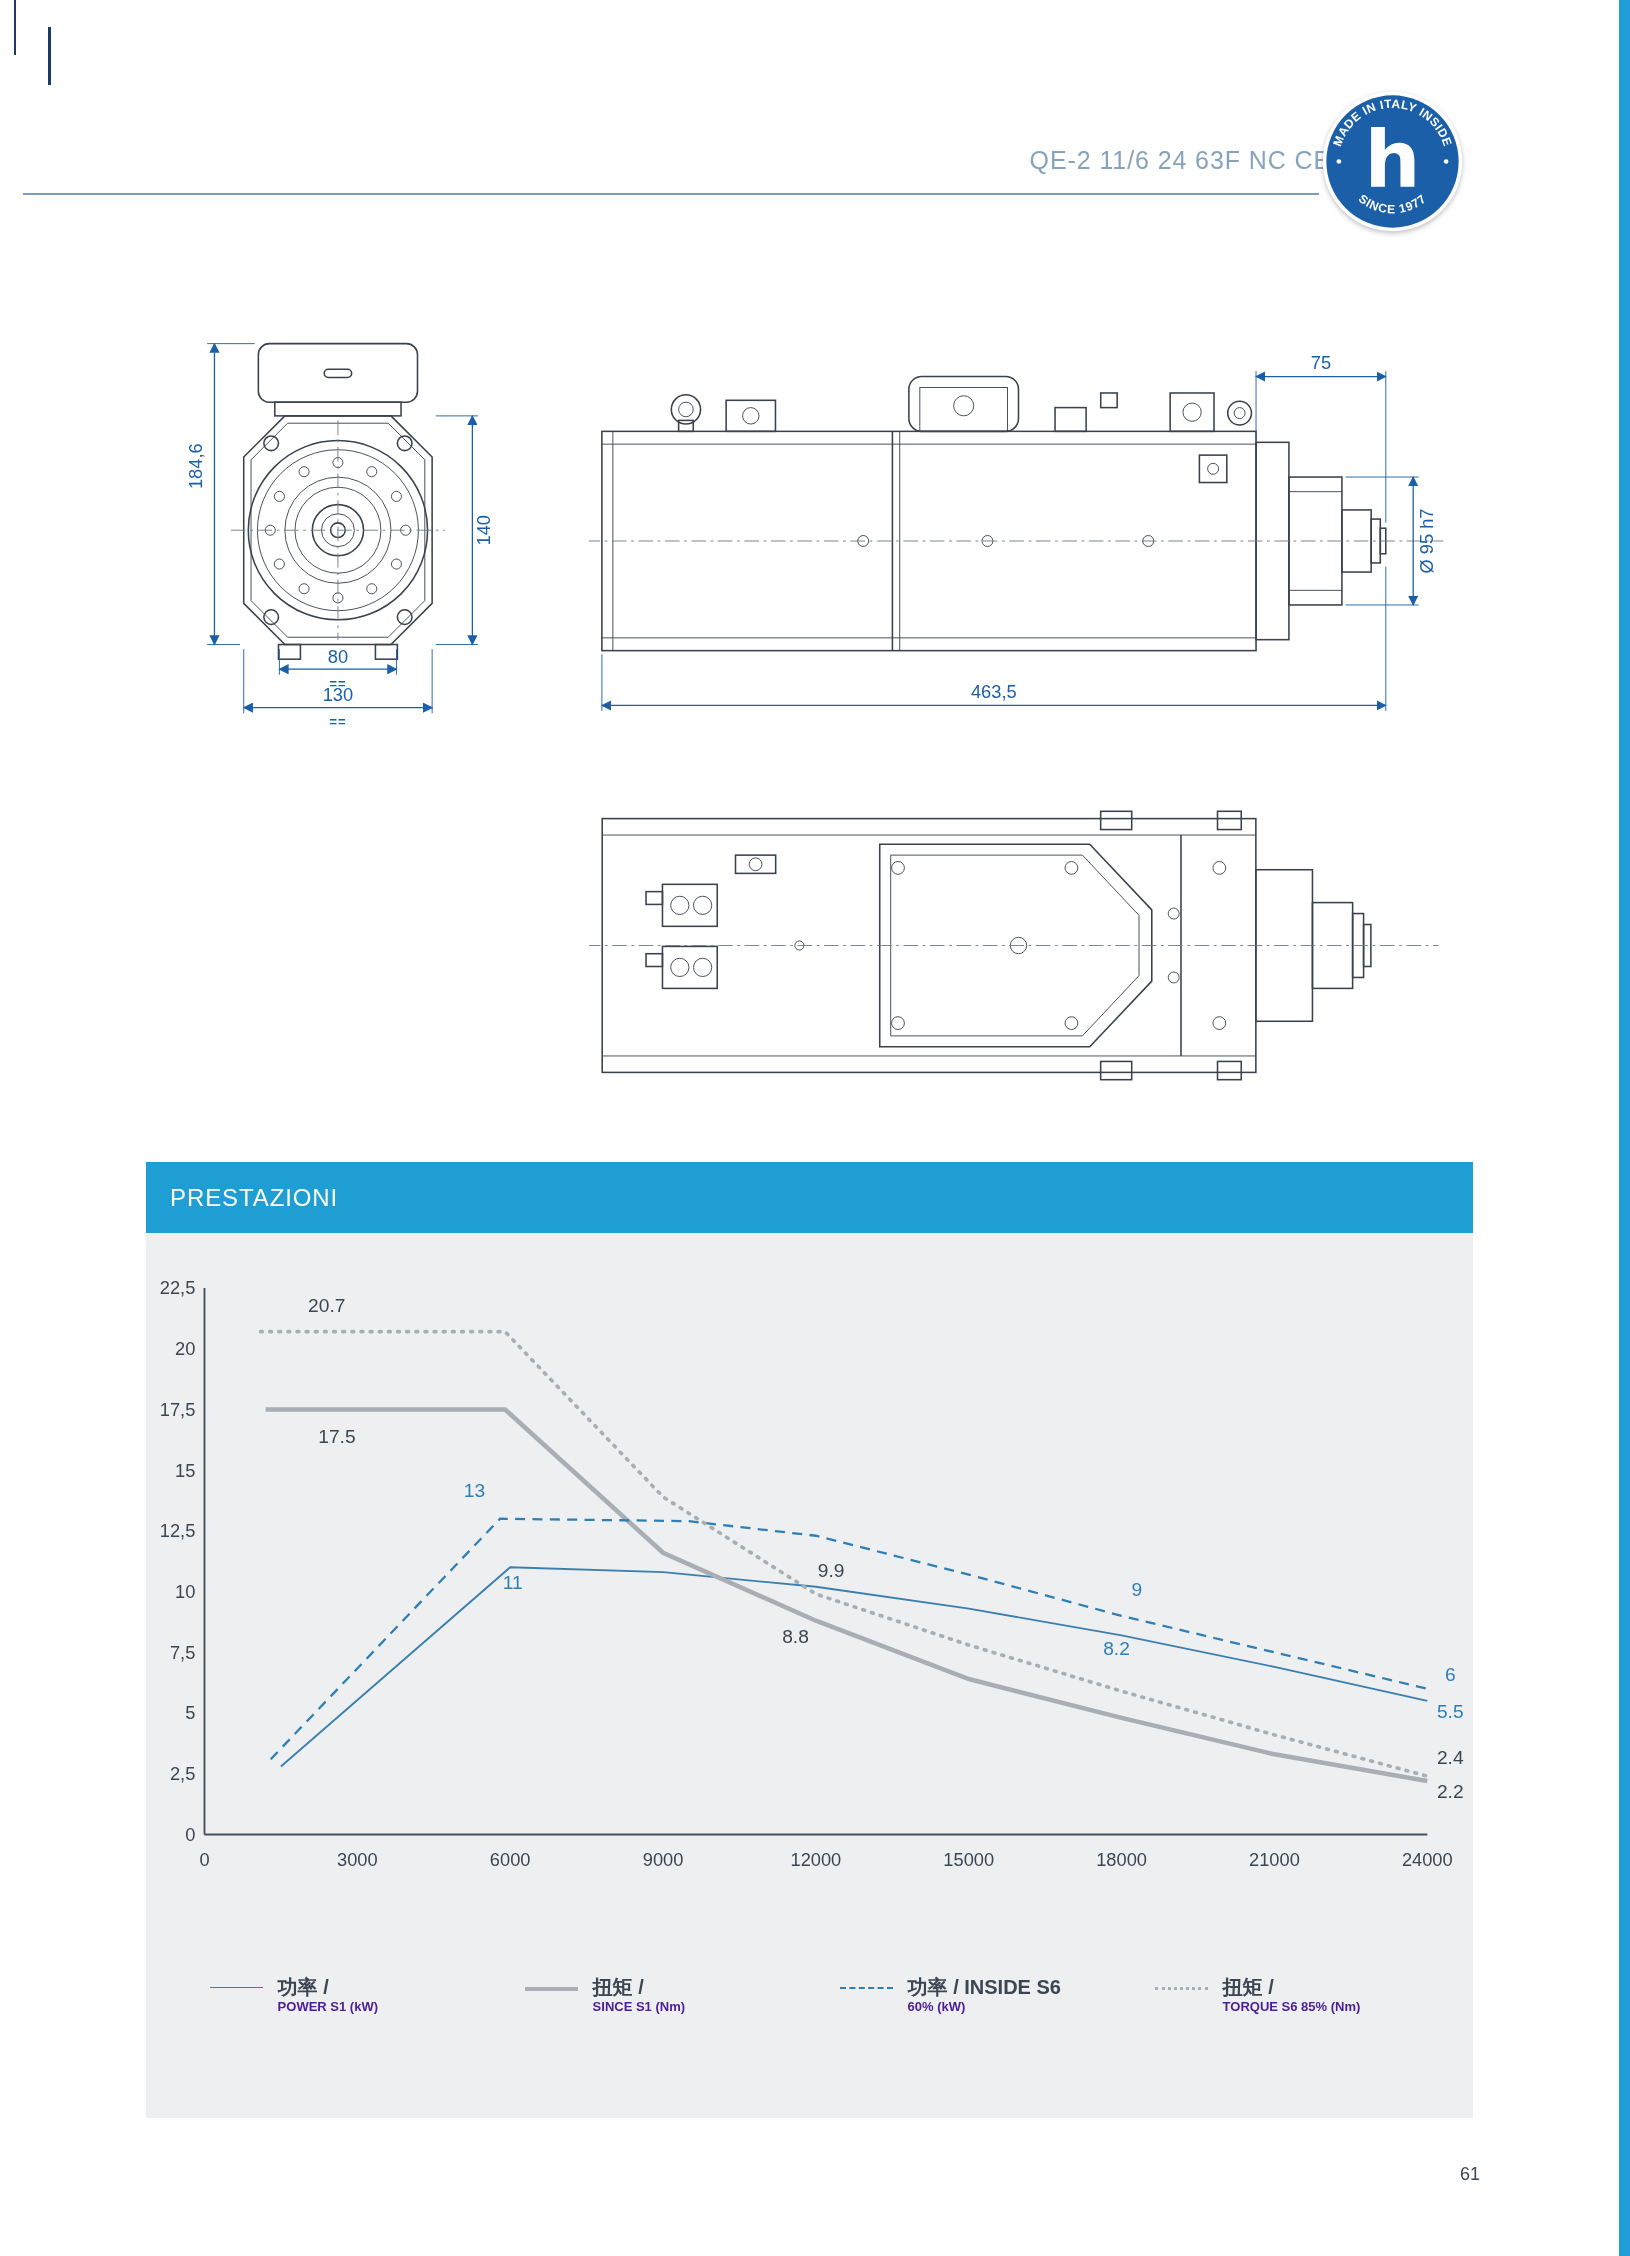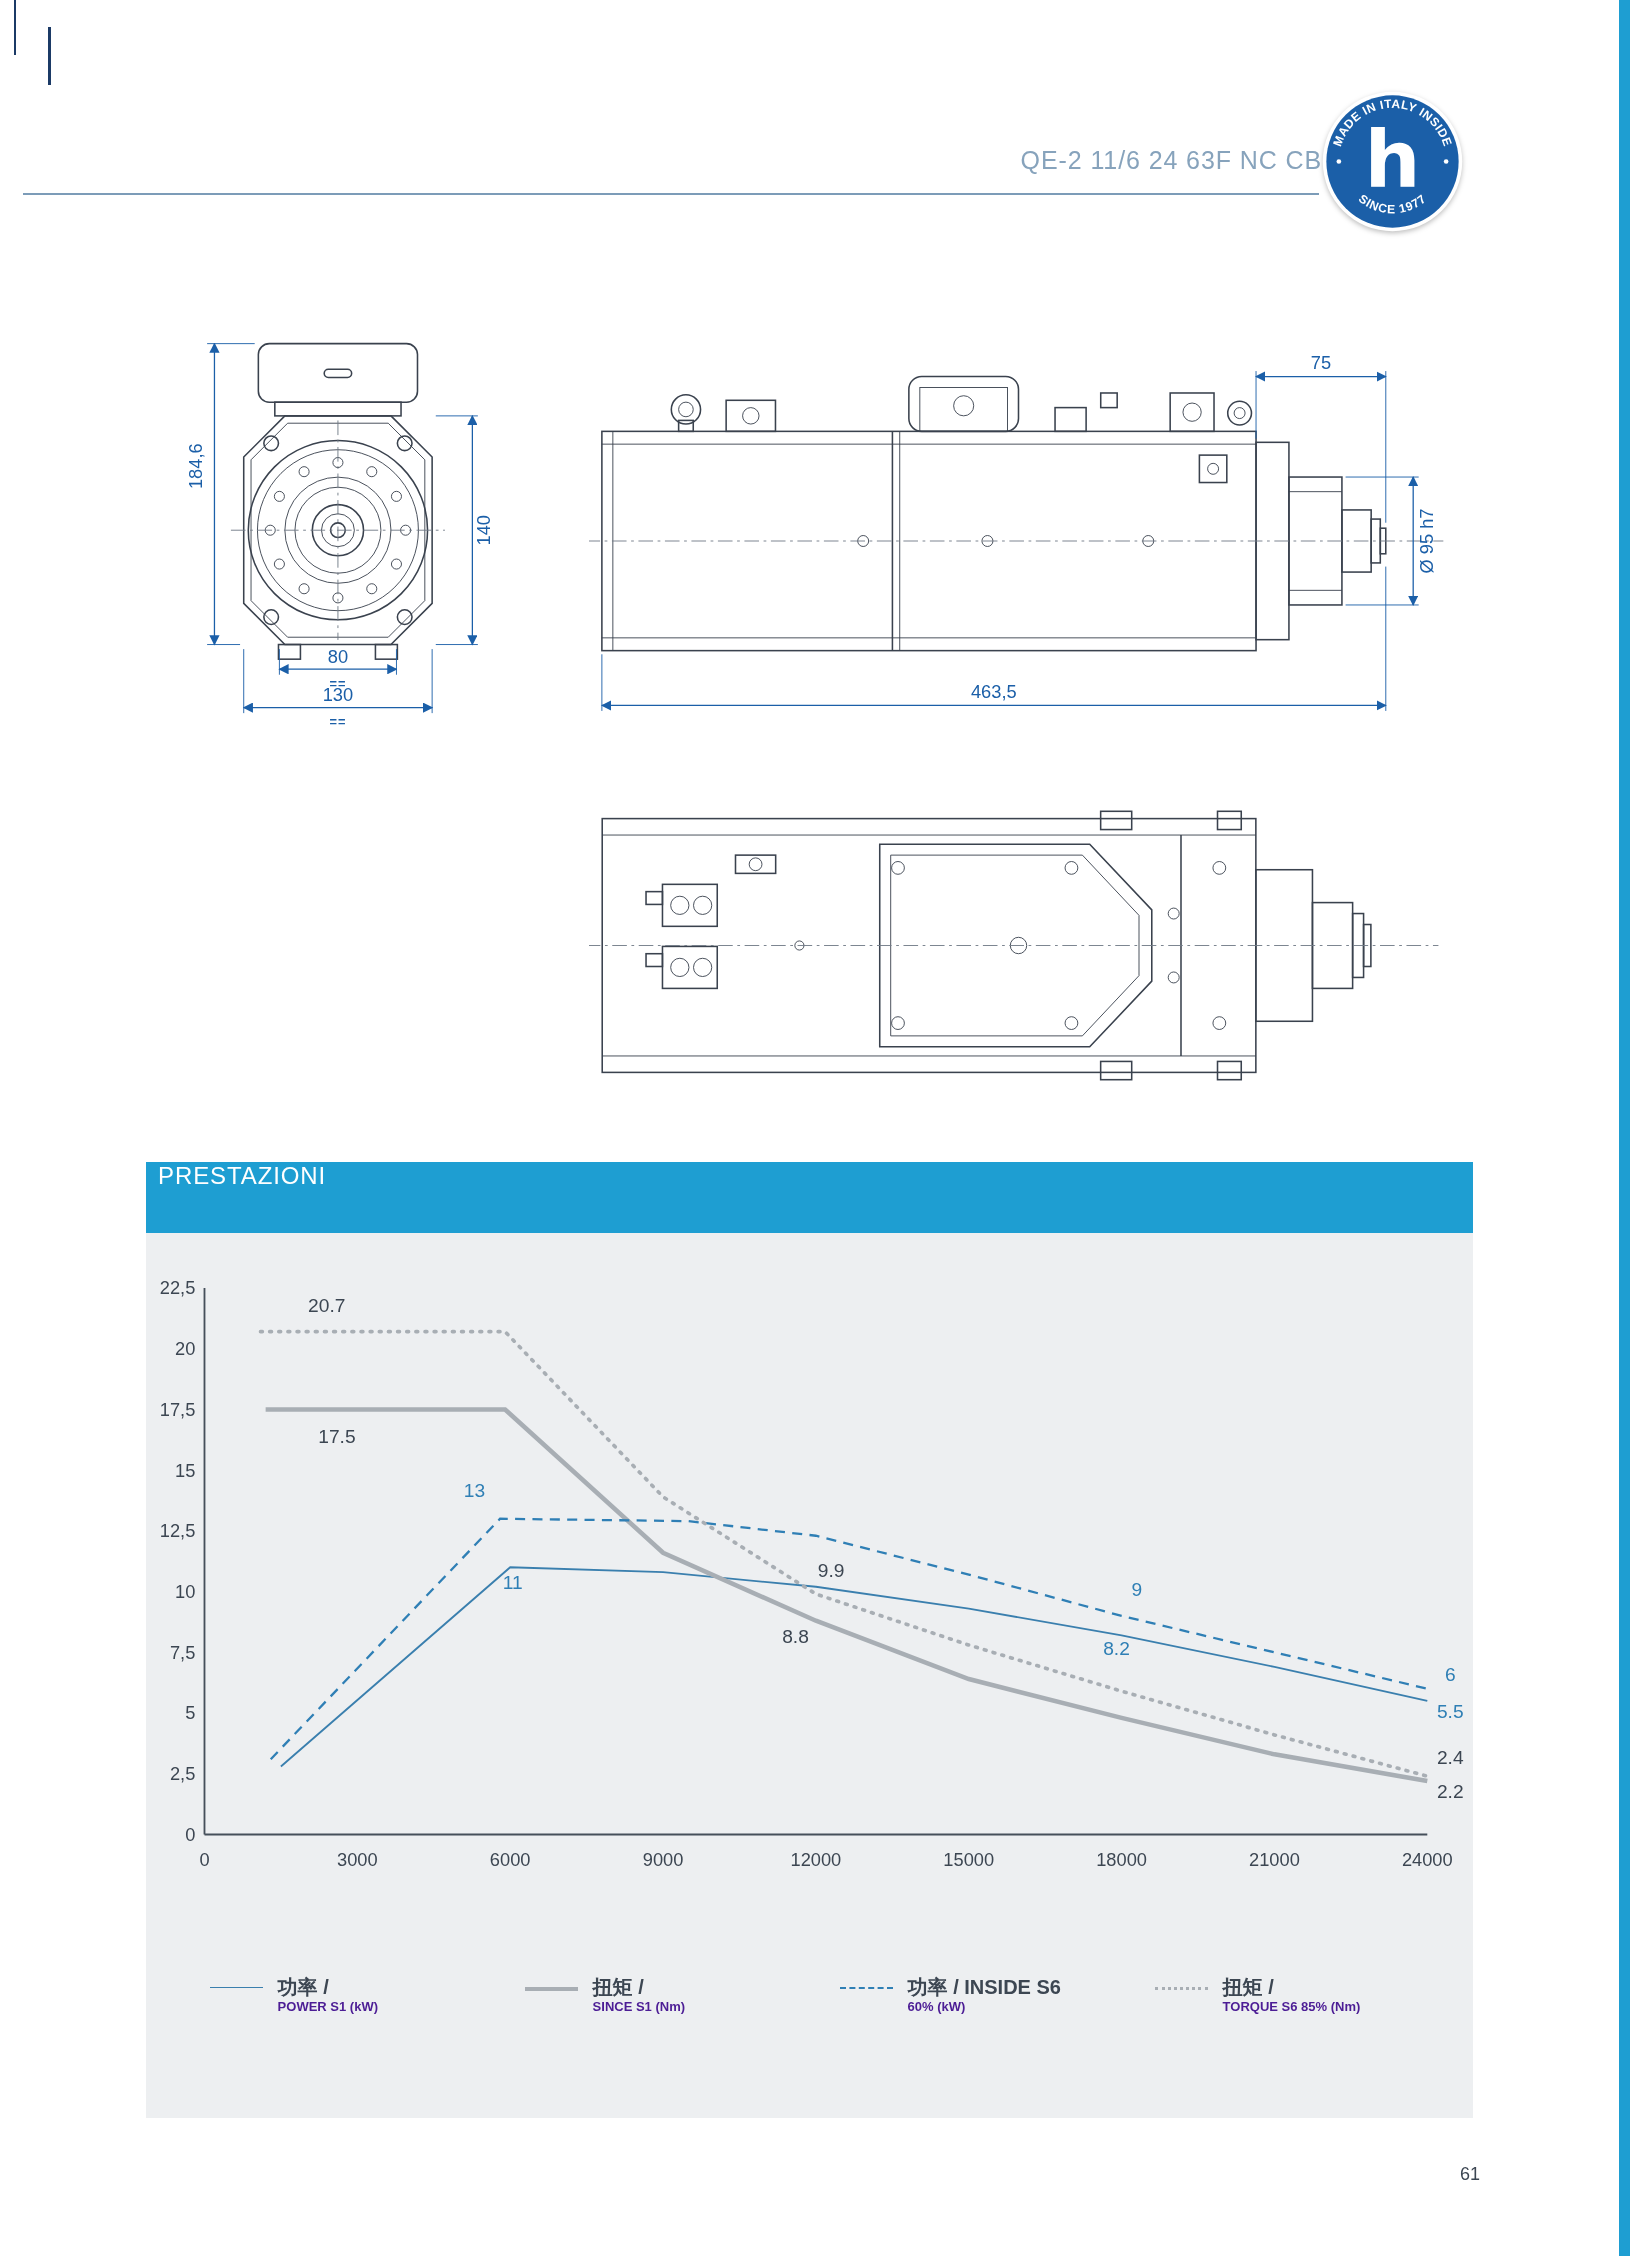--- a/index.html
+++ b/index.html
@@ -3,38 +3,38 @@
 <meta charset="utf-8">
 <style>
   html,body{margin:0;padding:0;background:#ffffff;}
   body{font-family:"Liberation Sans",sans-serif;color:#3c4652;}
   #page{position:relative;width:1631px;height:2257px;background:#ffffff;overflow:hidden;}
 
   
   .crop-mark{position:absolute;background:#1b3a66;}
   #right-bar{position:absolute;right:0;top:0;width:12px;height:2257px;background:#1e9ed2;}
   #header-rule{position:absolute;left:23px;top:193px;width:1296px;height:1.8px;background:#7c9cb8;}
-  #product-code{position:absolute;left:8px;top:146px;width:1314px;text-align:right;font-size:25px;letter-spacing:0.9px;color:#87a3bc;}
+  #product-code{position:absolute;left:17px;top:146px;width:1314px;text-align:right;font-size:25px;letter-spacing:0.9px;color:#87a3bc;}
   #badge{position:absolute;left:1321px;top:90px;width:143px;height:143px;filter:drop-shadow(0 2.7px 2.7px rgba(0,0,0,.25));}
 
   
   .draw *{fill:none;stroke:#3a424e;stroke-width:1.7px;}
   .draw .thin{stroke-width:1px;}
   .draw .cl{stroke:#707a86;stroke-width:1px;stroke-dasharray:16 5 3 5;}
   .dims line{stroke:#1b5fa8;stroke-width:1.4px;fill:none;}
   .dims .ext{stroke-width:1px;}
   .dims text{fill:#1b5fa8;font-size:20px;font-family:"Liberation Sans",sans-serif;text-anchor:middle;stroke:none;}
   .dims .sym{font-size:14px;font-weight:bold;letter-spacing:1px;}
   #front-view{position:absolute;left:187px;top:329px;}
   #side-view{position:absolute;left:589px;top:340px;}
   #top-view{position:absolute;left:589px;top:804px;}
 
   
   #perf-panel{position:absolute;left:146px;top:1162px;width:1327px;height:956px;background:#edeff1;}
-  #perf-header{height:71px;background:#1e9ed2;padding-left:12px;display:flex;flex-direction:column;justify-content:flex-start;}
+  #perf-header{height:71px;background:#1e9ed2;padding-left:24px;display:flex;flex-direction:column;justify-content:center;}
   #perf-title{color:#ffffff;font-size:24px;letter-spacing:0.9px;line-height:1.15;}
   #perf-subtitle{color:#bfe4f4;font-size:19px;line-height:1.15;}
   #perf-chart{display:block;}
   .axis{stroke:#454f5a;stroke-width:2px;}
   .tick{font-size:20px;fill:#3c4652;}
   .ylab{text-anchor:end;}
   .xlab{text-anchor:middle;}
   .line{fill:none;}
   .solid-thin{stroke:#3a7fae;stroke-width:2px;}
   .solid-thick{stroke:#a8aeb4;stroke-width:5px;}

